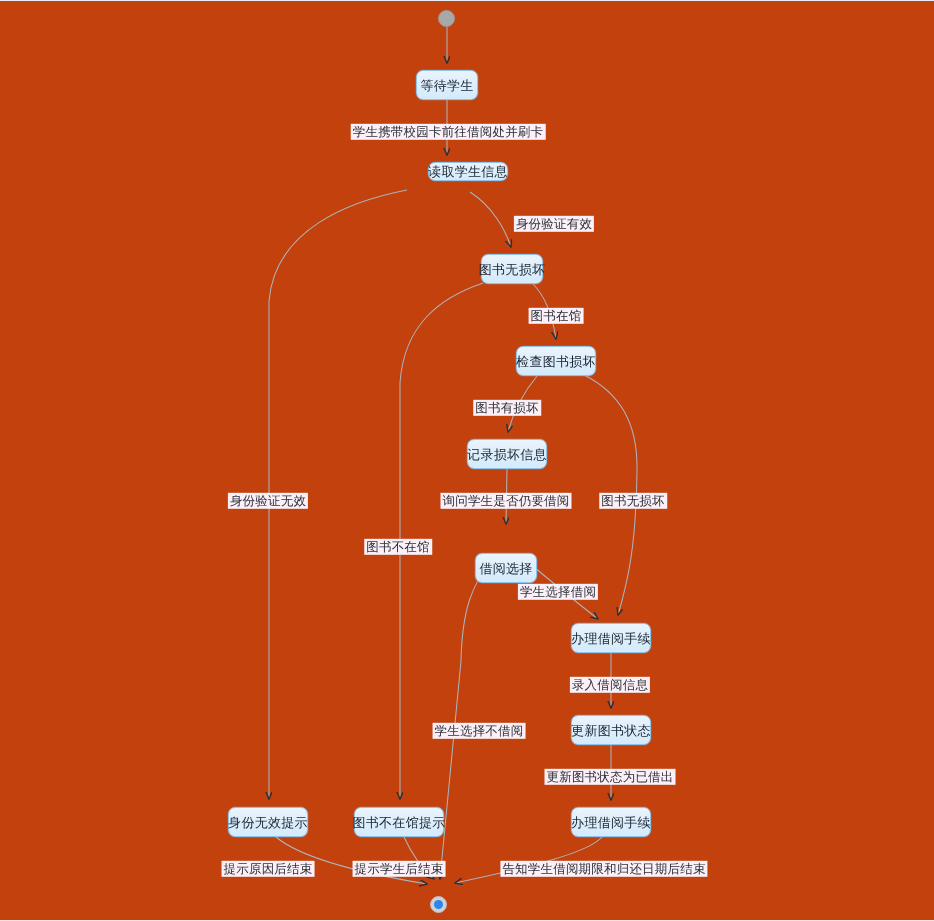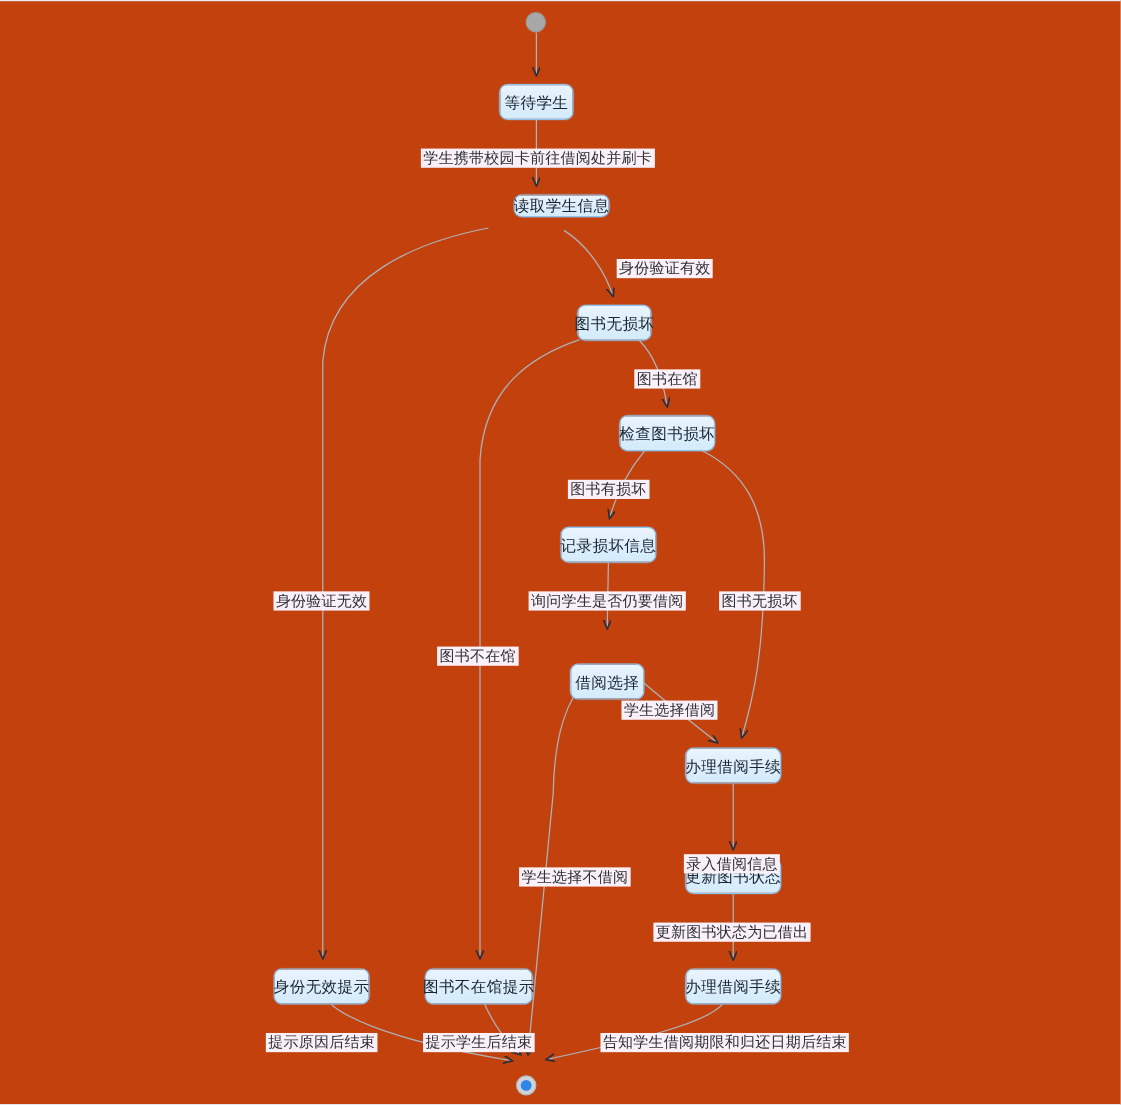--- a/index.html
+++ b/index.html
@@ -169,21 +169,21 @@
   <div class="edge-label" style="left:448px; top:131px;">学生携带校园卡前往借阅处并刷卡</div>
   <div class="edge-label" style="left:544px; top:223px;margin-left:10px;">身份验证有效</div>
   <div class="edge-label" style="left:268px; top:500px;">身份验证无效</div>
   <div class="edge-label" style="left:556px; top:315px;">图书在馆</div>
   <div class="edge-label" style="left:398px; top:546px;">图书不在馆</div>
   <div class="edge-label" style="left:507px; top:407px;">图书有损坏</div>
   <div class="edge-label" style="left:633px; top:500px;">图书无损坏</div>
   <div class="edge-label" style="left:506px; top:500px;">询问学生是否仍要借阅</div>
   <div class="edge-label" style="left:558px; top:591px;">学生选择借阅</div>
   <div class="edge-label" style="left:479px; top:730px;">学生选择不借阅</div>
-  <div class="edge-label" style="left:610px; top:684px;margin-top:35px;">录入借阅信息</div>
+  <div class="edge-label" style="left:610px; top:684px;">录入借阅信息</div>
   <div class="edge-label" style="left:610px; top:776px;">更新图书状态为已借出</div>
   <div class="edge-label" style="left:268px; top:868px;">提示原因后结束</div>
   <div class="edge-label" style="left:399px; top:868px;">提示学生后结束</div>
   <div class="edge-label" style="left:604px; top:868px;">告知学生借阅期限和归还日期后结束</div>
 
   <div class="end-node" style="left:430px; top:895px;">
     <span class="end-core"></span>
   </div>
 
 </div>

